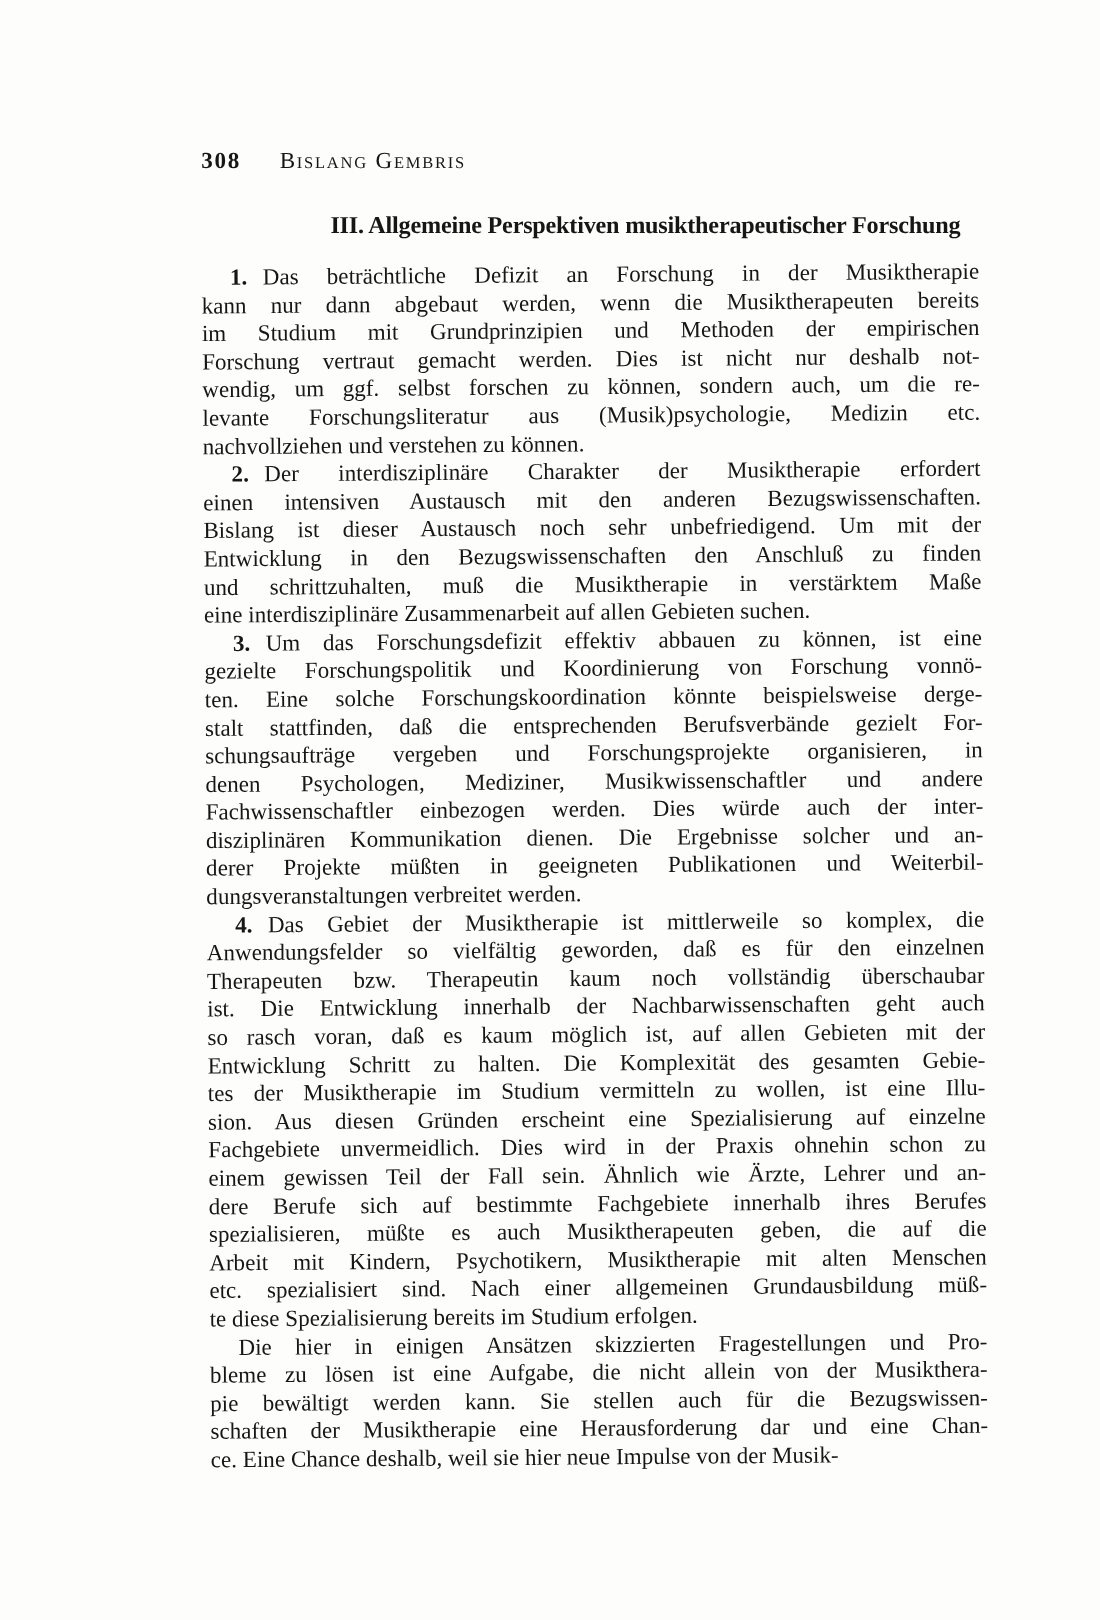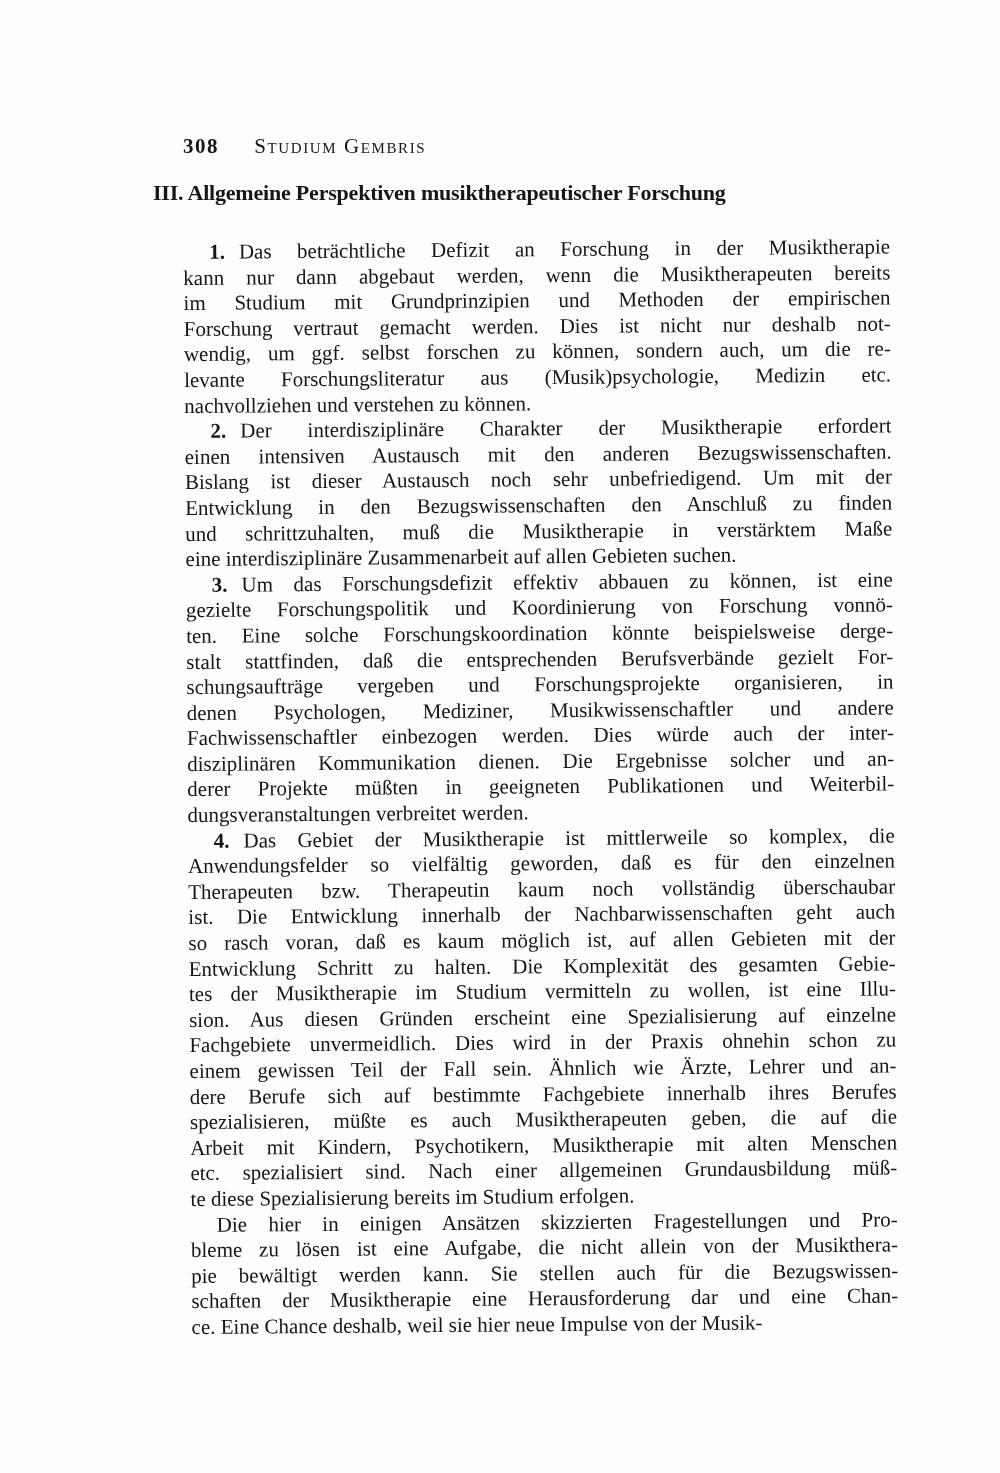--- a/index.html
+++ b/index.html
@@ -29,24 +29,24 @@
   }
   .author {
     margin-left: 30px;
     font-variant: small-caps;
     letter-spacing: 1.6px;
     font-size: 21px;
   }
   .title {
     position: absolute;
     left: 153px;
-    top: 180px;
+    top: 192px;
     width: 720px;
     margin: 0;
-    text-align: left;
+    text-align: right;
     font-size: 22px;
     font-weight: 700;
     letter-spacing: -0.2px;
     white-space: nowrap;
   }
   .bodytext {
     position: absolute;
     left: 183px;
     top: 240px;
     width: 707px;
@@ -76,21 +76,21 @@
     margin-right: 14px;
   }
 </style>
 </head>
 <body>
 
 <div class="page">
 
   <div class="runhead">
     <span class="pageno">308</span>
-    <span class="author">Studium Gembris</span>
+    <span class="author">Bislang Gembris</span>
   </div>
 
   <h1 class="title">III. Allgemeine Perspektiven musiktherapeutischer Forschung</h1>
 
   <div class="bodytext" id="paragraphs">
       <div class="para">
         <div class="line first"><b class="pnum">1.</b><span>Das beträchtliche Defizit an Forschung in der Musiktherapie</span></div>
         <div class="line">kann nur dann abgebaut werden, wenn die Musiktherapeuten bereits</div>
         <div class="line">im Studium mit Grundprinzipien und Methoden der empirischen</div>
         <div class="line">Forschung vertraut gemacht werden. Dies ist nicht nur deshalb not-</div>

